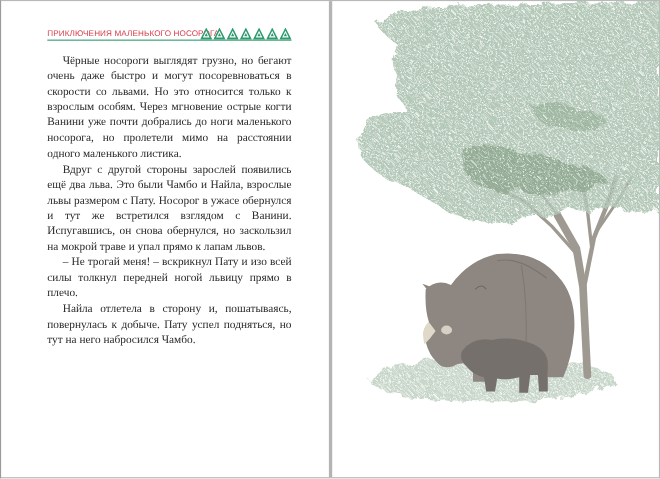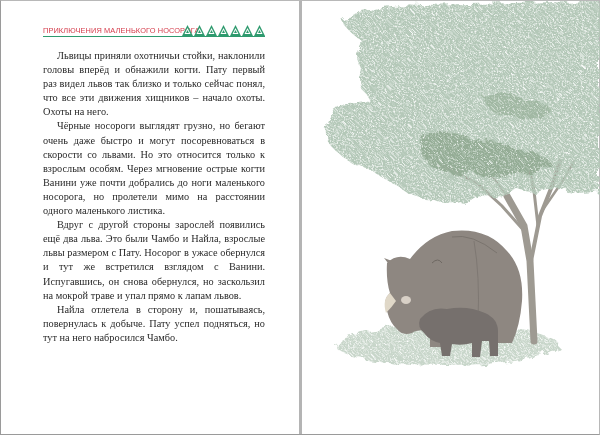--- a/index.html
+++ b/index.html
@@ -86,23 +86,23 @@
           </svg>
         <svg class="tri" viewBox="0 0 11 12">
             <path d="M5.5 0 L11 11 L0 11 Z" fill="#2e9a6e"></path>
             <path d="M5.5 3 L8.5 9 L2.5 9 Z" fill="#ffffff"></path>
             <path d="M5.5 5 L7 8 L4 8 Z" fill="#2e9a6e"></path>
           </svg>
       </div>
     </div>
 
     <div class="text-block">
-      <p>Львицы приняли охотничьи стойки, наклонили головы вперёд и обнажили когти. Пату первый раз видел львов так близко и только сейчас понял, что все эти движения хищников – начало охоты. Охоты на него.</p>
       <p>Чёрные носороги выглядят грузно, но бегают очень даже быстро и могут посоревноваться в скорости со львами. Но это относится только к взрослым особям. Через мгновение острые когти Ванини уже почти добрались до ноги маленького носорога, но пролетели мимо на расстоянии одного маленького листика.</p>
       <p>Вдруг с другой стороны зарослей появились ещё два льва. Это были Чамбо и Найла, взрослые львы размером с Пату. Носорог в ужасе обернулся и тут же встретился взглядом с Ванини. Испугавшись, он снова обернулся, но заскользил на мокрой траве и упал прямо к лапам львов.</p>
+      <p>– Не трогай меня! – вскрикнул Пату и изо всей силы толкнул передней ногой львицу прямо в плечо.</p>
       <p>Найла отлетела в сторону и, пошатываясь, повернулась к добыче. Пату успел подняться, но тут на него набросился Чамбо.</p>
 
     </div>
 
     <div class="folio">
       <svg class="folio-orn" viewBox="0 0 16 9">
         <path d="M1 1 V8 M1 4.5 H6 M3 2 L6 4.5 L3 7 M6 4.5 L10 1 M6 4.5 L10 8 M10 1 Q13 4.5 10 8 M13 2 Q15 4.5 13 7" stroke="#2e9a6e" stroke-width="1" fill="none"></path>
       </svg>
       <span class="page-number">28</span>
       <svg class="folio-orn" viewBox="0 0 16 9">

